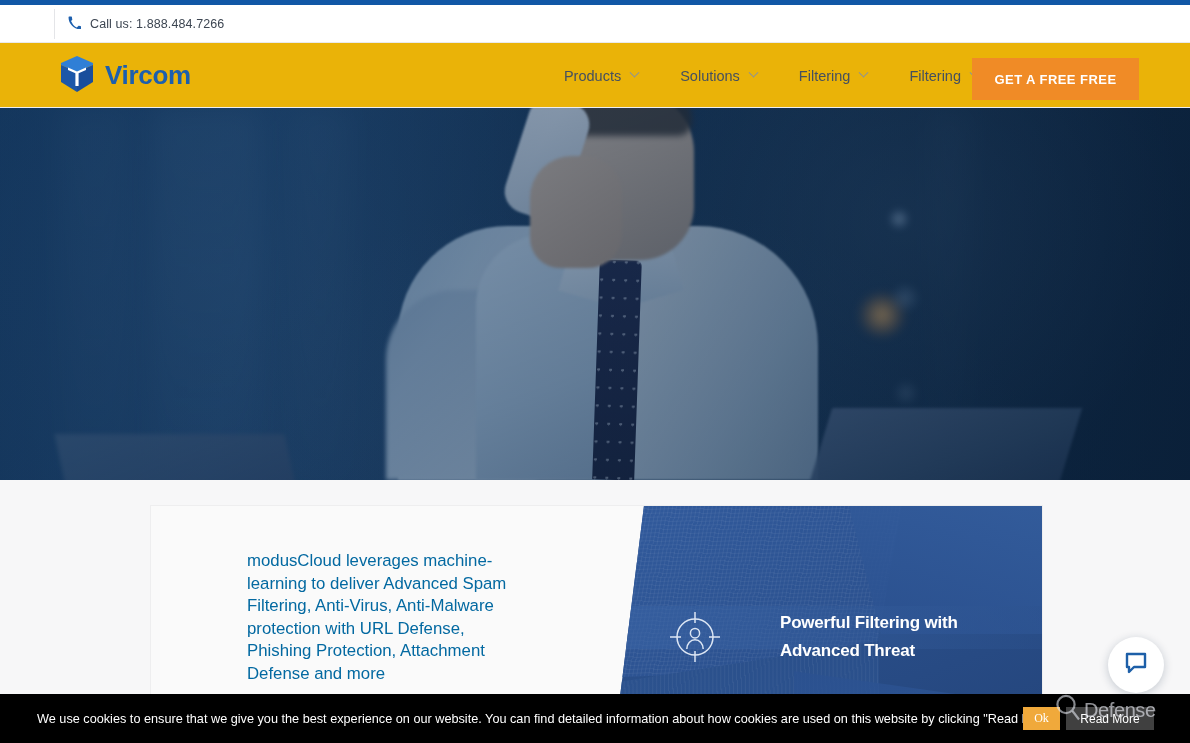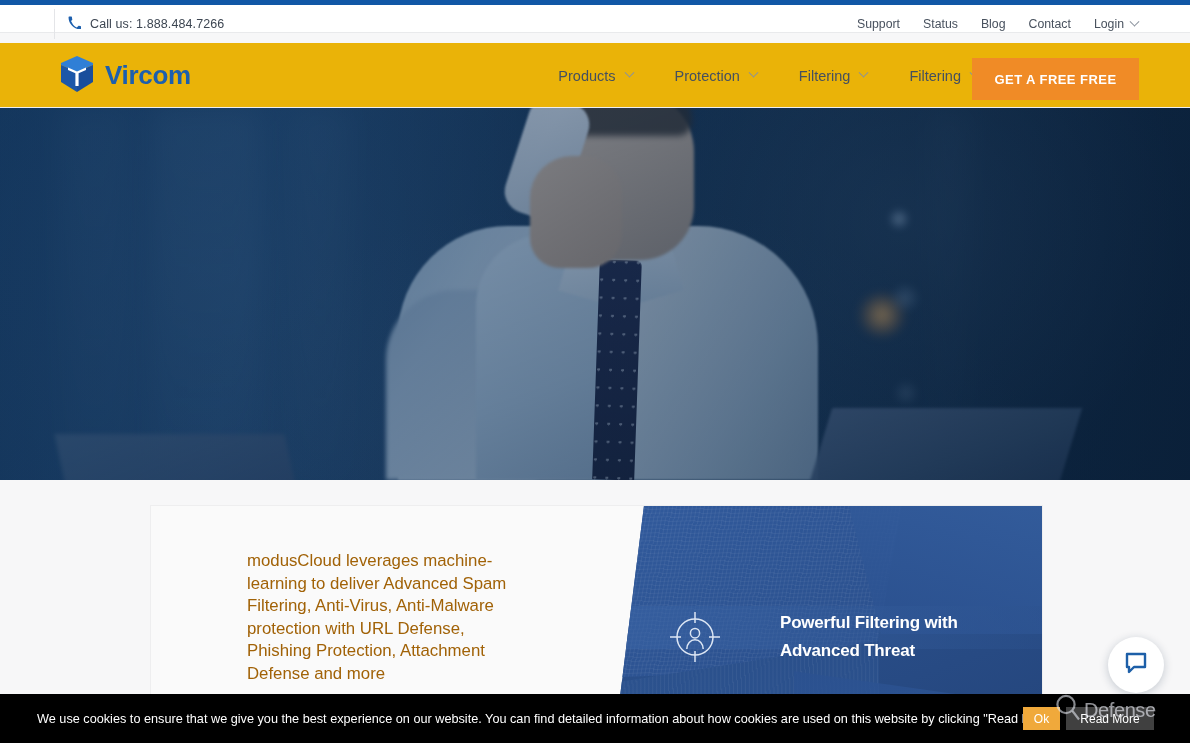--- a/index.html
+++ b/index.html
@@ -25,21 +25,21 @@
     position: absolute;
     top: 0; left: 0;
     width: 1190px; height: 5px;
     background: #1157a6;
   }
 
   
   .utility-bar {
     position: absolute;
     top: 5px; left: 0;
-    width: 1190px; height: 28px;
+    width: 1190px; height: 38px;
     background: #ffffff;
     border-bottom: 1px solid #e9eaec;
   }
   .util-divider {
     position: absolute;
     left: 54px; top: 4px;
     width: 1px; height: 30px;
     background: #e4e5e8;
   }
   .phone-block {
@@ -308,21 +308,21 @@
     border: 1px solid #eeeeef;
     border-bottom: none;
     overflow: hidden;
   }
   .promo-copy {
     position: absolute;
     left: 96px; top: 44px;
     width: 268px;
     font-size: 16.8px;
     line-height: 22.6px;
-    color: #a16207;
+    color: #0369a1;
   }
 
   
   .promo-panel {
     position: absolute;
     right: 0; top: 0;
     width: 428px; height: 238px;
     overflow: hidden;
   }
   .panel-bg {
@@ -421,21 +421,21 @@
   }
   .cookie-ok {
     position: absolute;
     left: 1023px;
     width: 37px; height: 23px;
     background: #f0a93b;
     border: none;
     color: #ffffff;
     font-size: 12px;
     cursor: pointer;
-    font-family: Liberation Sans, sans-serif;
+    font-family: Liberation Serif, serif;
   }
   .cookie-read {
     position: absolute;
     left: 1066px;
     width: 88px; height: 23px;
     background: #404040;
     border: none;
     color: #ffffff;
     font-size: 12px;
     cursor: pointer;
@@ -470,30 +470,20 @@
 
     <div class="phone-block">
       <span class="phone-icon">
         <svg width="13" height="13" viewBox="0 0 24 24" fill="#1c5fae">
           <path d="M6.6 10.8c1.9 3.7 4.9 6.7 8.6 8.6l2.9-2.9c.4-.4.9-.5 1.3-.3 1.2.4 2.6.6 4 .6.6 0 1.1.5 1.1 1.1V22c0 .6-.5 1.1-1.1 1.1C10.6 23.1 0 12.5 0 .1 0-.5.5-1 1.1-1h4.1c.6 0 1.1.5 1.1 1.1 0 1.4.2 2.8.6 4 .1.4 0 .9-.3 1.3l-2 2z" transform="translate(1,2)"></path>
         </svg>
       </span>
       <span class="phone-text">Call us: 1.888.484.7266</span>
     </div>
 
-    <div class="util-links">
-      <a class="util-link">Support</a>
-      <a class="util-link">Status</a>
-      <a class="util-link">Blog</a>
-      <a class="util-link">Contact</a>
-      <div class="util-login">
-        <span class="util-link">Login</span>
-        <span class="chev"></span>
-      </div>
-    </div>
   </div>
 
   <div class="main-header">
 
     <a class="logo">
       <span class="logo-mark">
         <svg width="34" height="38" viewBox="0 0 34 38">
           <path d="M17 1 L33 8 L33 10 L17 17 L1 10 L1 8 Z" fill="#2f7fd6"></path>
           <path d="M1 10 L17 17 L17 37 L1 27 Z" fill="#1c57a8"></path>
           <path d="M33 10 L17 17 L17 37 L33 27 Z" fill="#1a4e9c"></path>
@@ -502,21 +492,21 @@
       </span>
       <span class="logo-text">Vircom</span>
     </a>
 
     <nav class="main-nav">
       <div class="nav-item">
         <span class="nav-label">Products</span>
         <span class="chev"></span>
       </div>
       <div class="nav-item">
-        <span class="nav-label">Protection</span>
+        <span class="nav-label">Solutions</span>
         <span class="chev"></span>
       </div>
       <div class="nav-item">
         <span class="nav-label">Filtering</span>
         <span class="chev"></span>
       </div>
       <div class="nav-item">
         <span class="nav-label">Filtering</span>
         <span class="chev"></span>
       </div>

